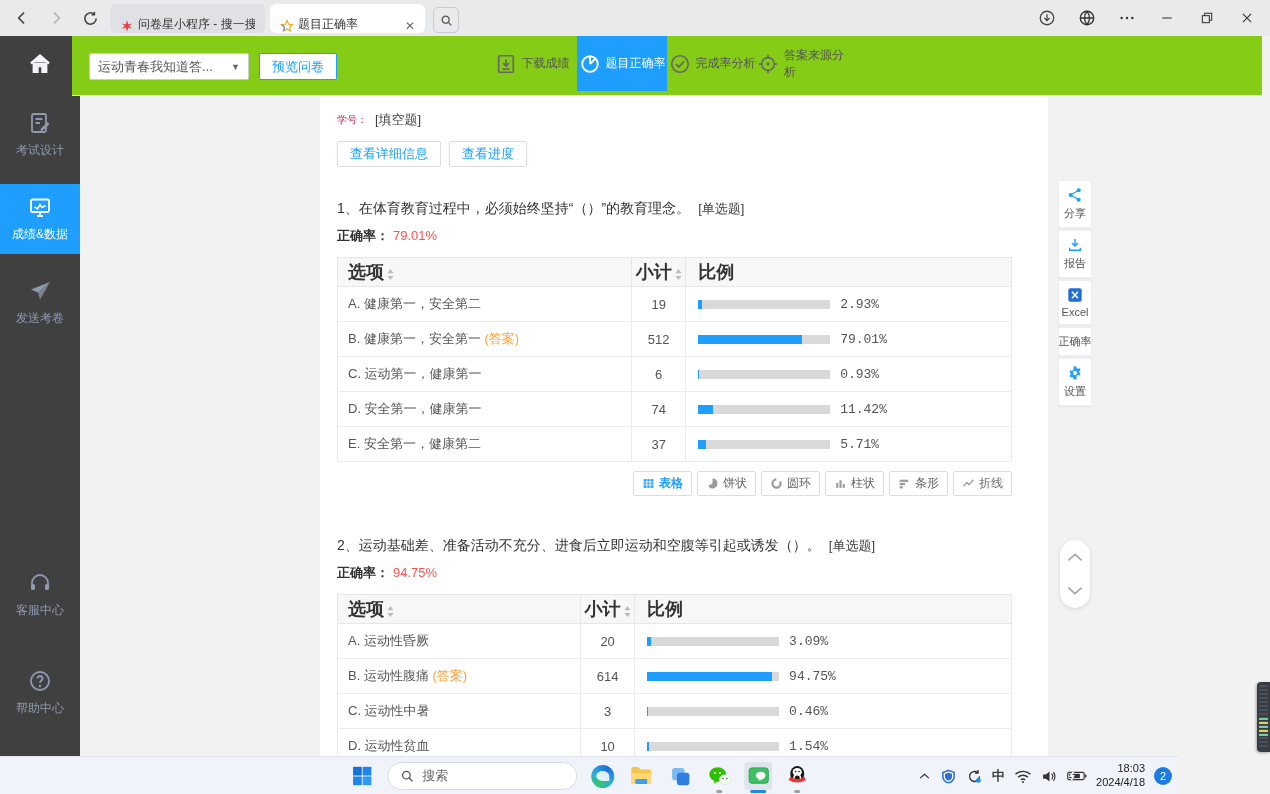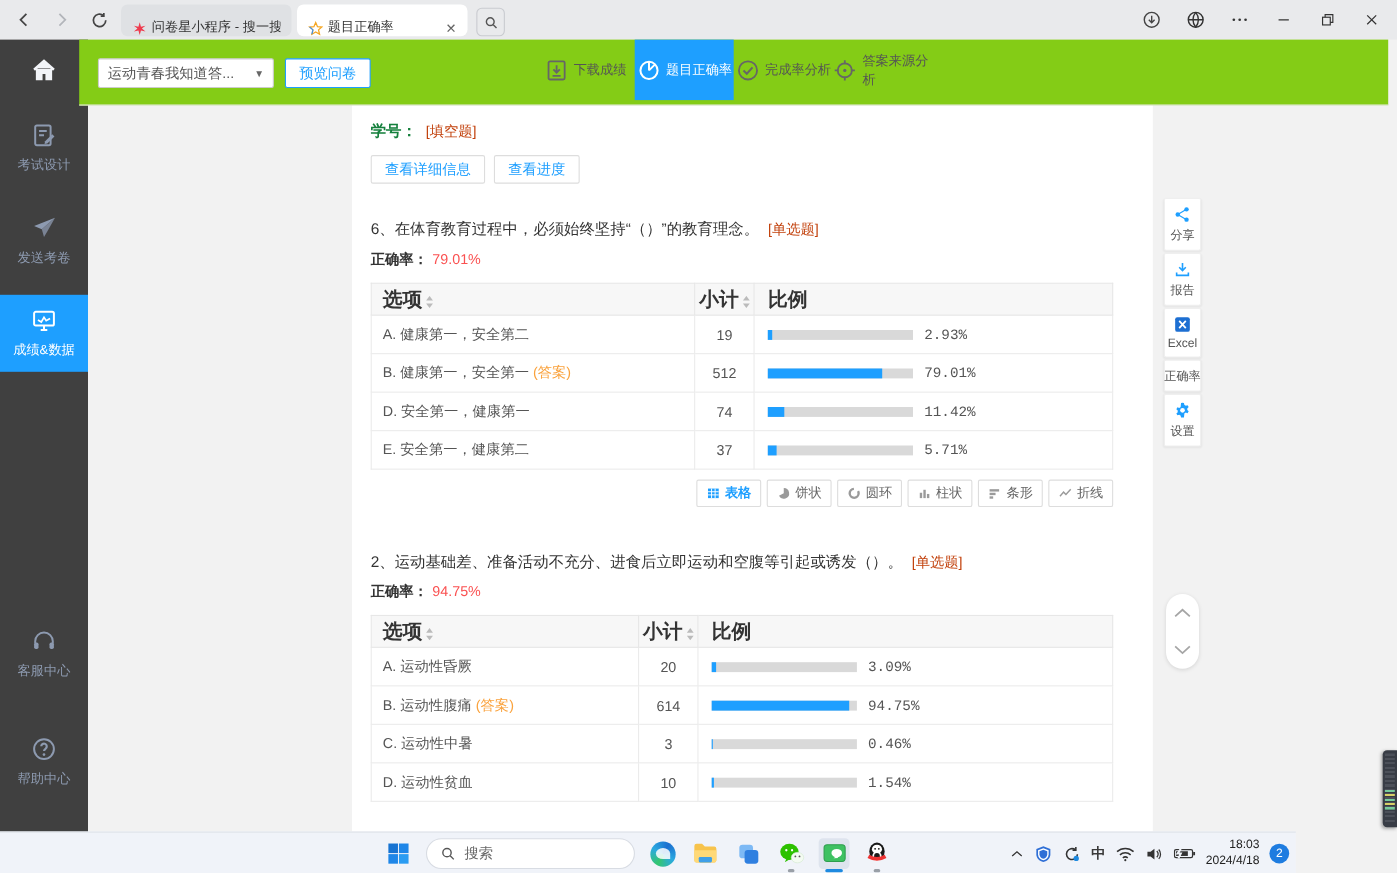--- a/index.html
+++ b/index.html
@@ -40,22 +40,22 @@
   .nav-tab { width:90px; height:55px; display:flex; align-items:center; justify-content:center; gap:5px; font-size:12px; color:#555; cursor:pointer; }
   .nav-tab .nicon { color:#666; }
   .nav-tab.active { background:#1e9fff; color:#fff; }
   .nav-tab.active .nicon { color:#fff; }
 
   
   #main { position:absolute; top:96px; left:80px; width:1190px; height:660px; background:#f2f2f2; overflow:hidden; }
   #card { position:absolute; left:240px; top:0; width:728px; height:660px; background:#ffffff; overflow:hidden; padding:14px 17px 0 17px; }
 
   .student-row { display:flex; align-items:center; gap:8px; height:20px; }
-  .student-label { font-weight:bold; font-size:14px; color:#15803d; }
-  .qtag { color:#c2410c; font-size:13px; }
+  .student-label { font-weight:normal; font-size:10px; color:#be185d; }
+  .qtag { color:#404040; font-size:13px; }
   .action-row { display:flex; gap:8px; margin-top:11px; }
   .link-btn { height:26px; padding:0 12px; background:#fff; border:1px solid #ddd; border-radius:2px; color:#1e9fff; font-size:13px; cursor:pointer; font-family:inherit; }
 
   .question { margin-top:33px; }
   .question.q2 { margin-top:41px; }
   .q-title { font-size:14px; color:#333; }
   .q-title .qtag { margin-left:8px; }
   .acc-row { margin-top:9px; font-size:13px; }
   .acc-label { font-weight:bold; color:#333; }
   .acc-val { color:#fa5151; margin-left:4px; }
@@ -208,38 +208,38 @@
     <div class="side-item">
       <span style="display: flex;">
         <svg width="24" height="24" viewBox="0 0 24 24" fill="none" stroke="currentColor" stroke-width="1.8">
           <rect x="4" y="3" width="14" height="18" rx="1.5"></rect>
           <path d="M7.5 8 H14.5 M7.5 12 H12"></path>
           <path d="M13 17.5 L19.5 11 L21.5 13 L15 19.5 L12.5 20 Z" fill="currentColor" stroke="none"></path>
         </svg>
       </span>
       <span>考试设计</span>
     </div>
-    <div class="side-item">
-      <span style="display: flex;">
-        <svg width="24" height="24" viewBox="0 0 24 24" fill="none" stroke="currentColor" stroke-width="1.8">
-          <path d="M22 3 L3 10.5 L10 13.5 Z" fill="currentColor" stroke="none"></path>
-          <path d="M22 3 L10 13.5 L12 20.5 L15 15.5 Z" fill="currentColor" stroke="none" opacity=".75"></path>
-        </svg>
-      </span>
-      <span>发送考卷</span>
-    </div>
     <div class="side-item active">
       <span style="display: flex;">
         <svg width="24" height="24" viewBox="0 0 24 24" fill="none" stroke="currentColor" stroke-width="1.8">
           <rect x="3" y="4.5" width="18" height="12.5" rx="1.5"></rect>
           <path d="M6.5 12 L9.5 13.8 L12 9.5 L14 12.5 L17.5 10.5" stroke-width="1.6"></path>
           <path d="M9 21 H15 M12 17 V21"></path>
         </svg>
       </span>
       <span>成绩&amp;数据</span>
+    </div>
+    <div class="side-item">
+      <span style="display: flex;">
+        <svg width="24" height="24" viewBox="0 0 24 24" fill="none" stroke="currentColor" stroke-width="1.8">
+          <path d="M22 3 L3 10.5 L10 13.5 Z" fill="currentColor" stroke="none"></path>
+          <path d="M22 3 L10 13.5 L12 20.5 L15 15.5 Z" fill="currentColor" stroke="none" opacity=".75"></path>
+        </svg>
+      </span>
+      <span>发送考卷</span>
     </div>
     <div id="sidebar-bottom">
       <div class="side-item">
         <span style="display: flex;">
           <svg width="24" height="24" viewBox="0 0 24 24" fill="none" stroke="currentColor" stroke-width="1.8">
             <path d="M4 14 v-2 a8 8 0 0 1 16 0 v2"></path>
             <rect x="3" y="13" width="4" height="6" rx="1.6" fill="currentColor" stroke="none"></rect>
             <rect x="17" y="13" width="4" height="6" rx="1.6" fill="currentColor" stroke="none"></rect>
           </svg>
         </span>
@@ -311,21 +311,21 @@
     <div class="student-row">
       <span class="student-label">学号：</span>
       <span class="qtag">[填空题]</span>
     </div>
     <div class="action-row" id="action-row">
         <button class="link-btn">查看详细信息</button>
         <button class="link-btn">查看进度</button>
       </div>
     <div id="questions">
         <div class="question">
-          <div class="q-title"><span>6、在体育教育过程中，必须始终坚持“（）”的教育理念。</span><span class="qtag">[单选题]</span></div>
+          <div class="q-title"><span>1、在体育教育过程中，必须始终坚持“（）”的教育理念。</span><span class="qtag">[单选题]</span></div>
           <div class="acc-row"><span class="acc-label">正确率：</span><span class="acc-val">79.01%</span></div>
           <table class="opt">
             <thead>
               <tr>
                 <th class="c-opt">选项<span class="sort-ic"><svg width="7" height="11" viewBox="0 0 10 16" fill="currentColor">
                       <path d="M5 0 L9.5 6 H0.5 Z"></path>
                       <path d="M5 16 L9.5 10 H0.5 Z"></path>
                     </svg></span></th>
                 <th class="c-count">小计<span class="sort-ic"><svg width="7" height="11" viewBox="0 0 10 16" fill="currentColor">
                       <path d="M5 0 L9.5 6 H0.5 Z"></path>
@@ -349,20 +349,32 @@
               </tr>
               <tr>
                 <td class="c-opt"><span>B. 健康第一，安全第一</span><span class="ans"> (答案)</span></td>
                 <td class="c-count">512</td>
                 <td class="c-ratio">
                   <div class="bar-wrap">
                     <div class="bar-track">
                       <div class="bar-fill" style="width: 104.3px;"></div>
                     </div>
                     <span class="bar-pct">79.01%</span>
+                  </div>
+                </td>
+              </tr>
+              <tr>
+                <td class="c-opt"><span>C. 运动第一，健康第一</span></td>
+                <td class="c-count">6</td>
+                <td class="c-ratio">
+                  <div class="bar-wrap">
+                    <div class="bar-track">
+                      <div class="bar-fill" style="width: 1.2px;"></div>
+                    </div>
+                    <span class="bar-pct">0.93%</span>
                   </div>
                 </td>
               </tr>
               <tr>
                 <td class="c-opt"><span>D. 安全第一，健康第一</span></td>
                 <td class="c-count">74</td>
                 <td class="c-ratio">
                   <div class="bar-wrap">
                     <div class="bar-track">
                       <div class="bar-fill" style="width: 15.1px;"></div>

